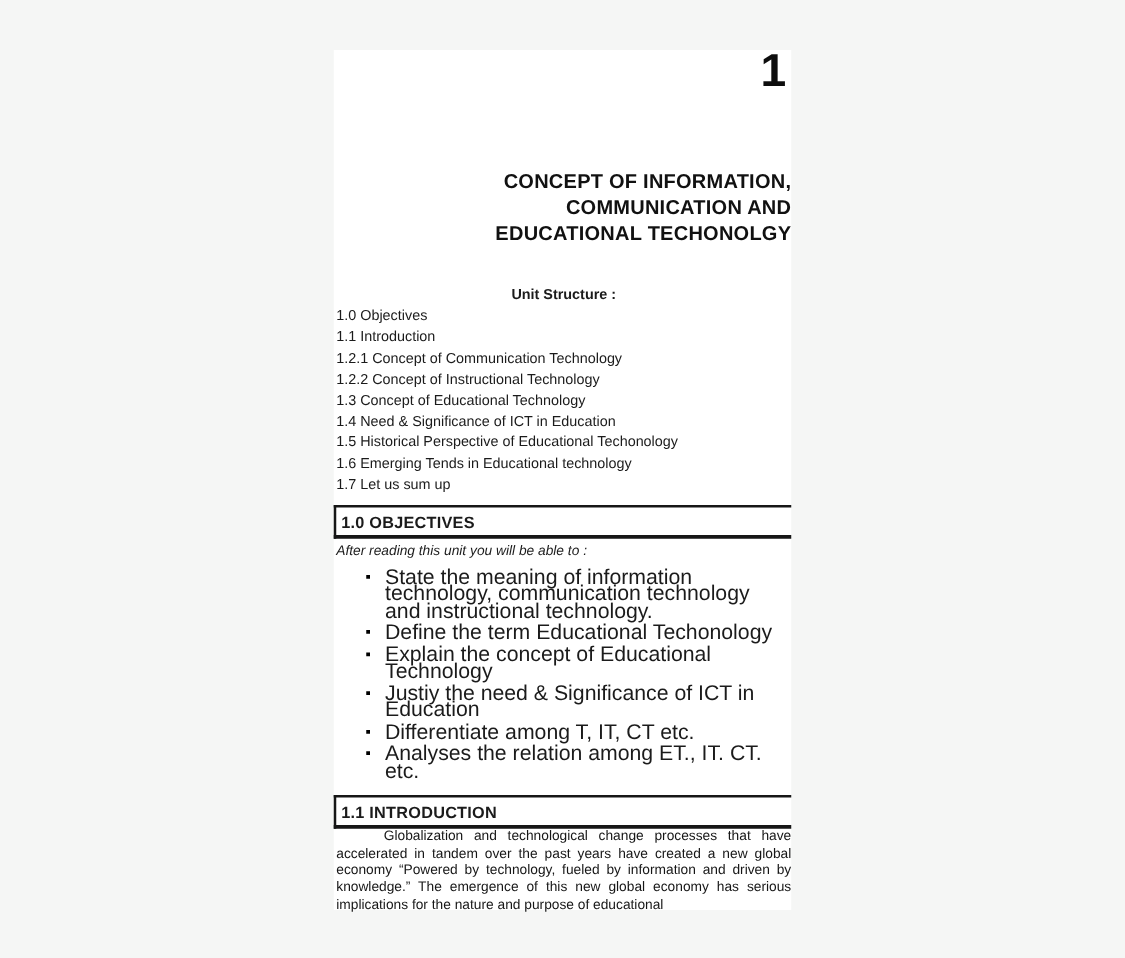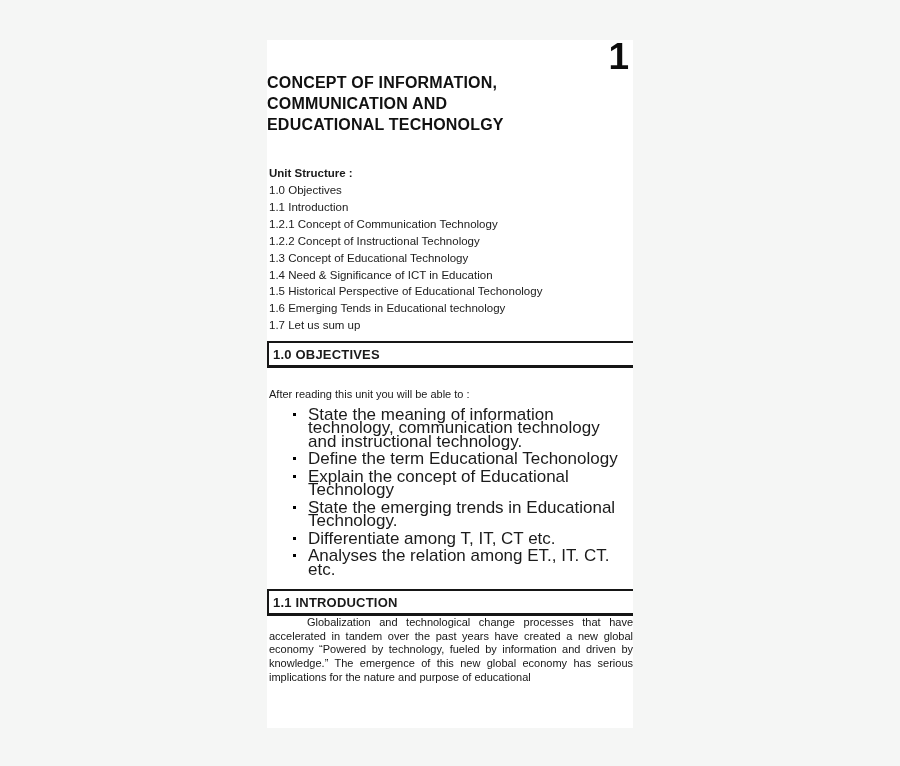--- a/index.html
+++ b/index.html
@@ -22,58 +22,60 @@
   .page-number {
     position: absolute;
     top: -3px;
     right: 4px;
     font-size: 37px;
     font-weight: bold;
     line-height: 40px;
     color: #0d0d0d;
   }
   .doc-title {
-    margin-top: 32px;
-    text-align: left;
+    margin-top: 95px;
+    text-align: right;
     font-weight: bold;
     font-size: 16px;
     line-height: 21px;
     letter-spacing: 0.2px;
     color: #111;
   }
   .unit-heading {
     margin-top: 30px;
     padding-left: 2px;
     font-weight: bold;
     font-size: 11.5px;
     line-height: 17px;
+    text-align: center;
   }
   .unit-list {
     list-style: none;
     padding-left: 2px;
     font-size: 11.5px;
     line-height: 16.9px;
   }
   .sec-header {
     margin-top: 7px;
     border-top: 2px solid #161616;
     border-bottom: 3px solid #161616;
     border-left: 2px solid #161616;
     padding: 4px 0 3px 4px;
     font-weight: bold;
     font-size: 13px;
     line-height: 15px;
     letter-spacing: 0.2px;
   }
   .sec-header.intro { margin-top: 13px; }
   .lead {
-    margin-top: 20px;
+    margin-top: 4px;
     padding-left: 2px;
     font-size: 11px;
     line-height: 13.5px;
+    font-style: italic;
   }
   .obj-list {
     list-style: none;
     margin-top: 6px;
   }
   .obj-list li {
     position: relative;
     padding-left: 41px;
     padding-right: 1px;
     font-size: 17px;
@@ -142,24 +144,23 @@
   <div class="lead">After reading this unit you will be able to :</div>
 
   <ul class="obj-list">
 
       <li><span class="bullet"></span><span>State the meaning of information technology, communication technology and instructional technology.</span></li>
 
       <li><span class="bullet"></span><span>Define the term Educational Techonology</span></li>
 
       <li><span class="bullet"></span><span>Explain the concept of Educational Technology</span></li>
 
-      <li><span class="bullet"></span></li>
+      <li><span class="bullet"></span><span>Justiy the need &amp; Significance of ICT in Education</span></li>
 
 
-      <li><span class="bullet"></span><span>State the emerging trends in Educational Technology.</span></li>
 
       <li><span class="bullet"></span><span>Differentiate among T, IT, CT etc.</span></li>
 
       <li><span class="bullet"></span><span>Analyses the relation among ET., IT. CT. etc.</span></li>
     </ul>
 
   <div class="sec-header intro">1.1 INTRODUCTION</div>
 
   <div class="intro-paragraph">Globalization and technological change processes that have accelerated in tandem over the past years have created a new global economy “Powered by technology, fueled by information and driven by knowledge.” The emergence of this new global economy has serious implications for the nature and purpose of educational</div>
 

